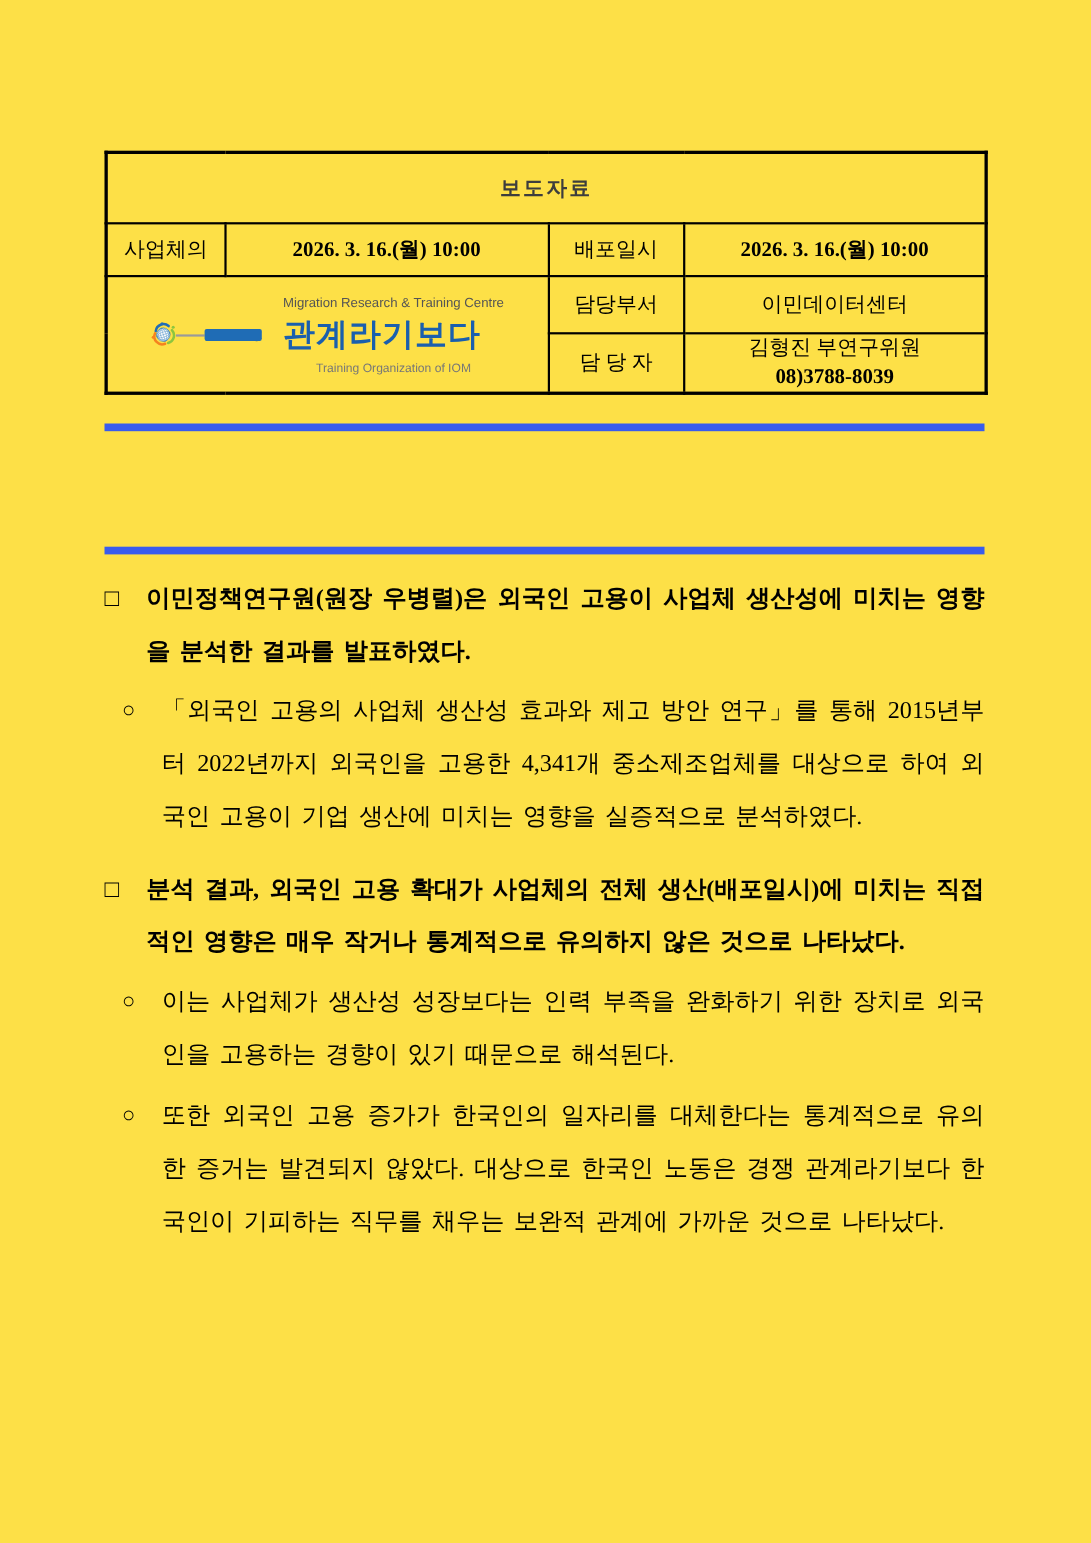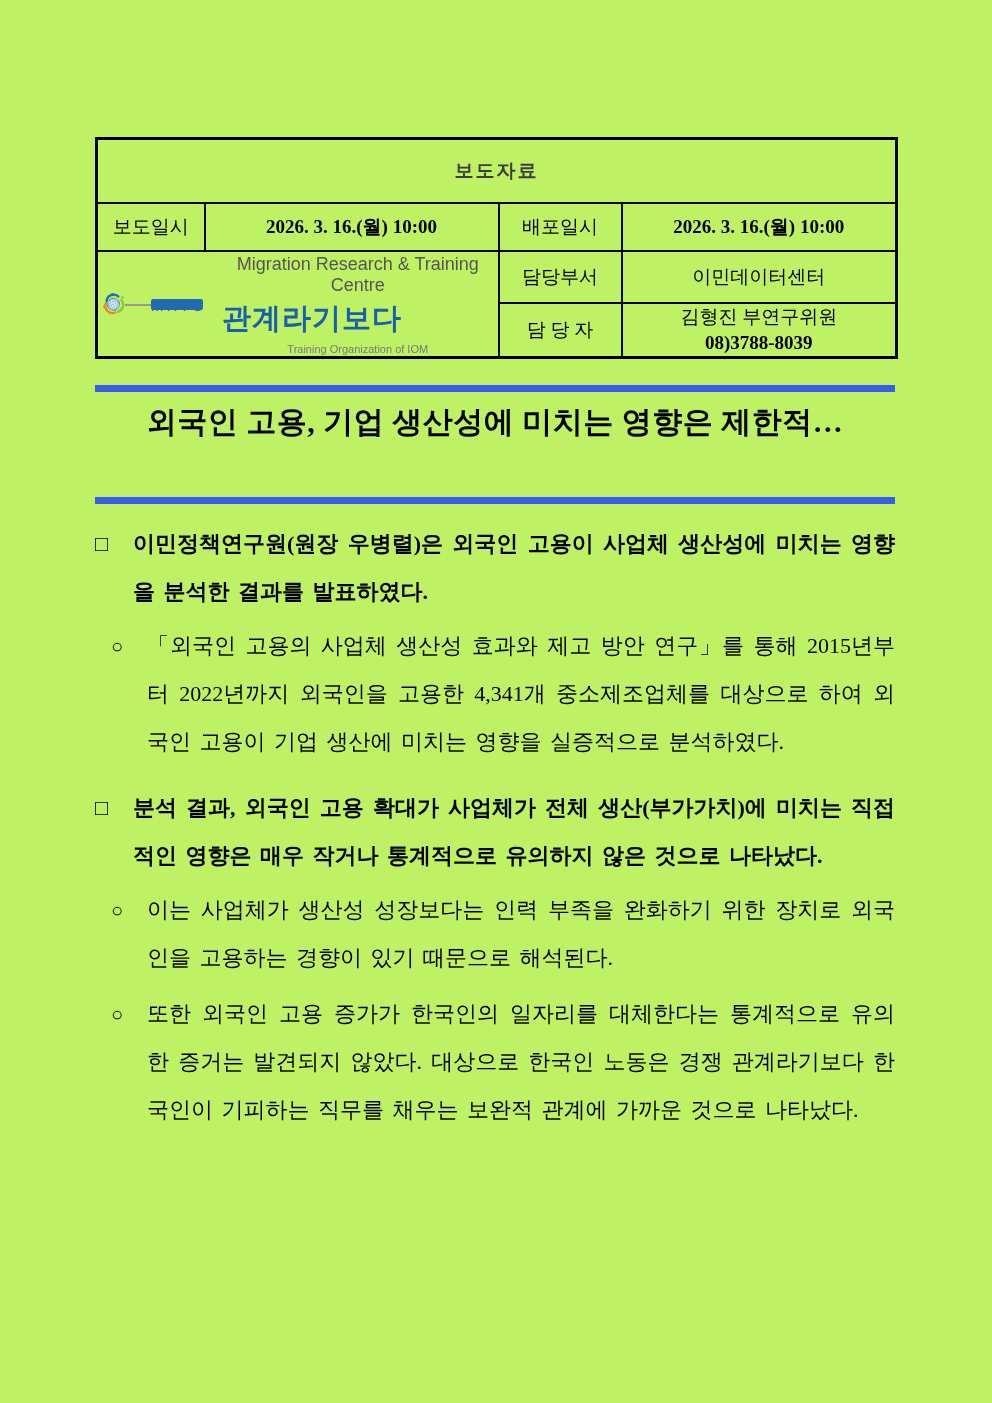--- a/index.html
+++ b/index.html
@@ -1,20 +1,20 @@
 <!DOCTYPE html>
 <html><head>
 <meta charset="utf-8">
 <style>
   html,body{margin:0;padding:0;background:#e8e8e8;}
   .page{
     position:relative;
     width:992px;height:1403px;
     margin:0 auto;
-    background:#bef264;
+    background:#fde047;
     font-family:"Liberation Serif", serif;
     color:#000;
     overflow:hidden;
   }
 
   
   .header-table{
     position:absolute;left:95px;top:137px;
     width:800px;
     border-collapse:collapse;
@@ -48,21 +48,21 @@
   .logo-wrap{display:flex;align-items:center;justify-content:center;gap:16px;}
   .emblem-block{width:104px;display:flex;flex-direction:row;align-items:center;}
   .logo-base{position:relative;width:104px;height:12px;margin-top:1px;}
   .logo-base .base-line{position:absolute;top:5px;left:0;right:0;border-top:2px solid #9a9a9a;}
   .logo-base .base-bar{position:absolute;top:0;left:26px;width:52px;height:11px;background:#1f6cb5;border-radius:2px;}
   .mrtc-label{
     font-family:"Liberation Sans", sans-serif;
     font-size:15px;color:#5a5a5a;letter-spacing:3px;margin-top:3px;
   }
   .brand{display:flex;flex-direction:column;align-items:flex-start;}
-  .brand-en{font-family:"Liberation Sans", sans-serif;font-size:18px;color:#555;}
+  .brand-en{font-family:"Liberation Sans", sans-serif;font-size:12px;color:#555;}
   .brand-kr{
     font-family:"Liberation Sans", sans-serif;
     font-weight:bold;font-size:29px;color:#1a5fae;letter-spacing:1px;
     margin:3px 0 4px 0;
   }
   .brand-partner{
     font-family:"Liberation Sans", sans-serif;
     font-size:11px;color:#777;align-self:center;
   }
 
@@ -100,21 +100,21 @@
       <col style="width:108px">
         <col style="width:294px">
         <col style="width:123px">
         <col style="width:275px">
     </colgroup>
     <tbody>
         <tr>
       <td class="masthead-cell" colspan="4">보도자료</td>
     </tr>
     <tr class="row-datetime">
-      <td class="label-cell">보도일시</td>
+      <td class="label-cell">사업체의</td>
       <td class="value-cell">2026. 3. 16.(월) 10:00</td>
       <td class="label-cell">배포일시</td>
       <td class="value-cell">2026. 3. 16.(월) 10:00</td>
     </tr>
     <tr>
       <td class="logo-cell" colspan="2" rowspan="2">
         <div class="logo-wrap">
           <div class="emblem-block">
             <svg viewBox="0 0 100 100" width="92" height="88" aria-hidden="true">
               <g fill="none" stroke-linecap="round">
@@ -157,40 +157,39 @@
         <div>김형진 부연구위원</div>
         <div class="contact-phone">08)3788-8039</div>
       </td>
     </tr>
   </tbody>
     </table>
 
   <div class="accent-bar bar-top"></div>
 
   <div class="headline">
-    <div class="headline-title">외국인 고용, 기업 생산성에 미치는 영향은 제한적…</div>
   </div>
 
   <div class="accent-bar bar-bottom"></div>
 
   <div class="doc-body">
 
     <div class="para bold p1">
       <span class="bullet">□</span>
       <span class="txt">이민정책연구원(원장 우병렬)은 외국인 고용이 사업체 생산성에 미치는 영향을 분석한 결과를 발표하였다.</span>
     </div>
 
     <div class="para sub p2">
       <span class="bullet">○</span>
       <span class="txt">「외국인 고용의 사업체 생산성 효과와 제고 방안 연구」를 통해 2015년부터 2022년까지 외국인을 고용한 4,341개 중소제조업체를 대상으로 하여 외국인 고용이 기업 생산에 미치는 영향을 실증적으로 분석하였다.</span>
     </div>
 
     <div class="para bold p3">
       <span class="bullet">□</span>
-      <span class="txt">분석 결과, 외국인 고용 확대가 사업체가 전체 생산(부가가치)에 미치는 직접적인 영향은 매우 작거나 통계적으로 유의하지 않은 것으로 나타났다.</span>
+      <span class="txt">분석 결과, 외국인 고용 확대가 사업체의 전체 생산(배포일시)에 미치는 직접적인 영향은 매우 작거나 통계적으로 유의하지 않은 것으로 나타났다.</span>
     </div>
 
     <div class="para sub p4">
       <span class="bullet">○</span>
       <span class="txt">이는 사업체가 생산성 성장보다는 인력 부족을 완화하기 위한 장치로 외국인을 고용하는 경향이 있기 때문으로 해석된다.</span>
     </div>
 
     <div class="para sub p5">
       <span class="bullet">○</span>
       <span class="txt">또한 외국인 고용 증가가 한국인의 일자리를 대체한다는 통계적으로 유의한 증거는 발견되지 않았다. 대상으로 한국인 노동은 경쟁 관계라기보다 한국인이 기피하는 직무를 채우는 보완적 관계에 가까운 것으로 나타났다.</span>

